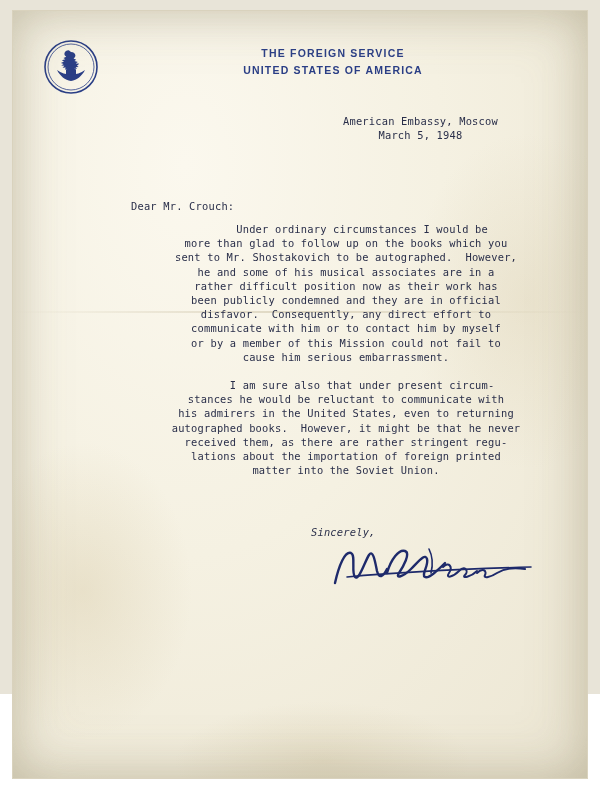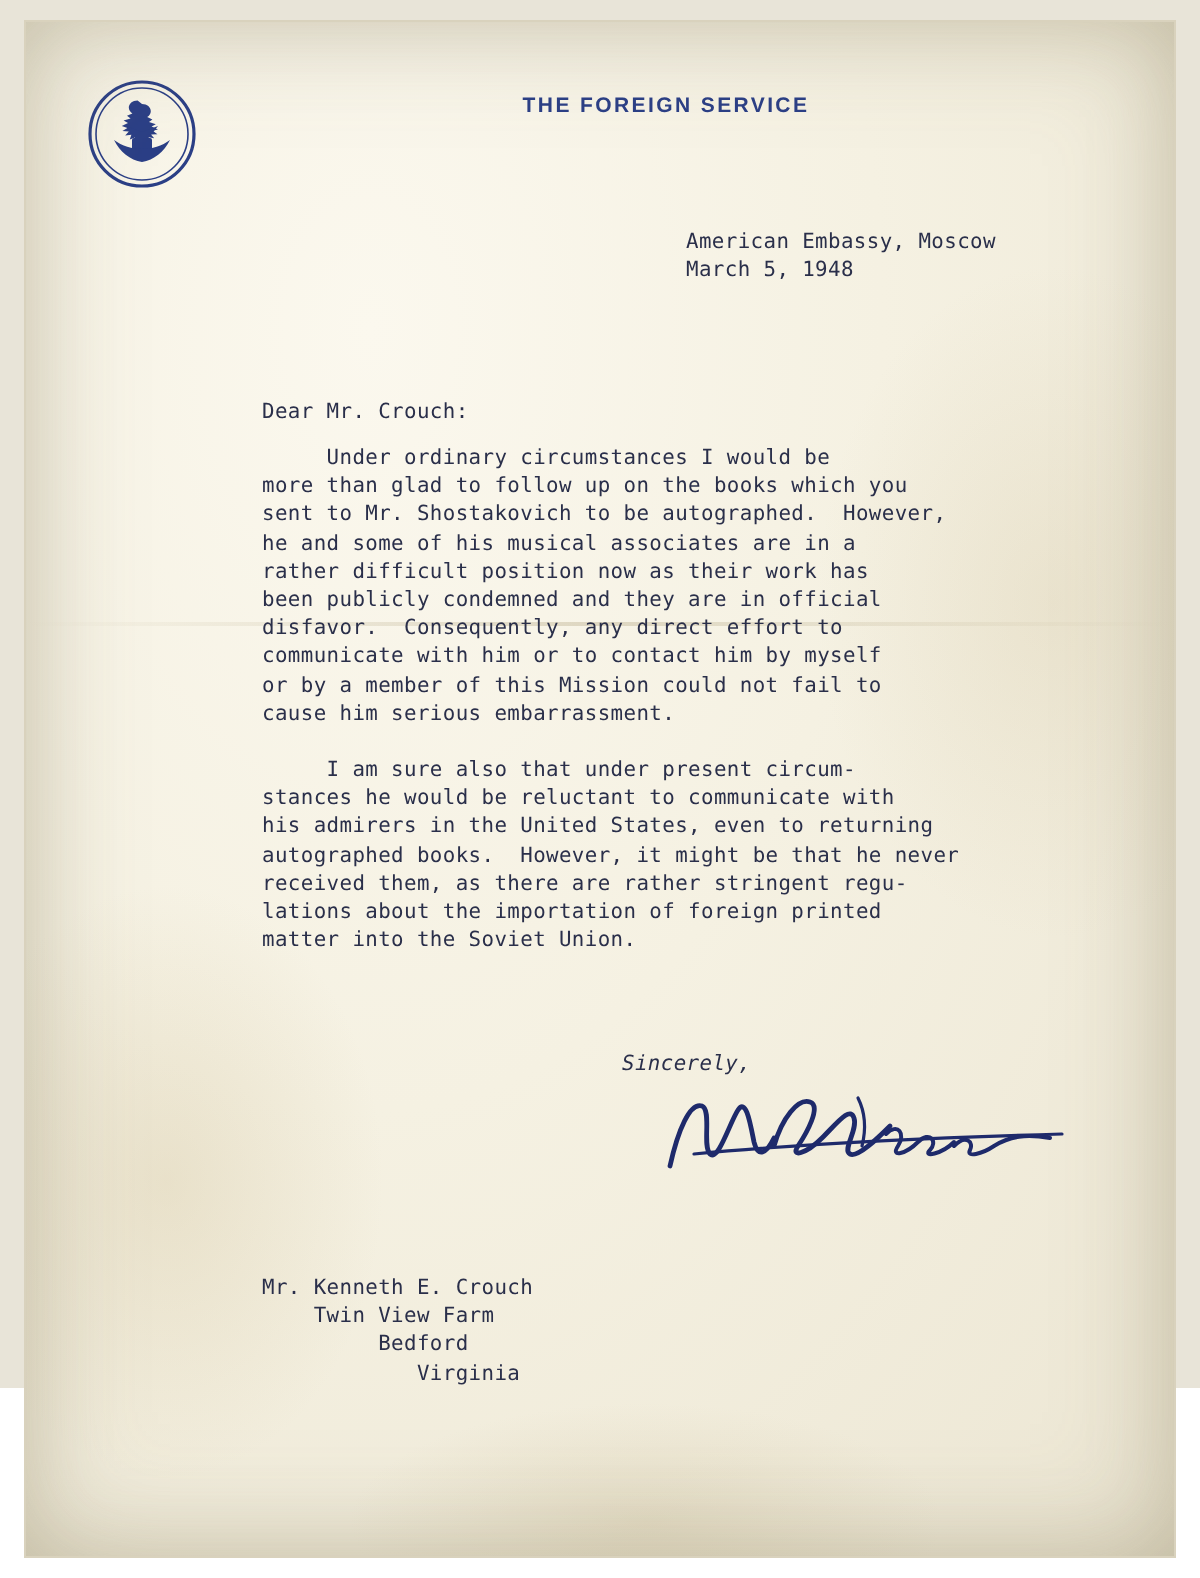--- a/index.html
+++ b/index.html
@@ -83,20 +83,21 @@
   .letterhead .l3 { font-size: 10.5px; margin-top: 5px; }
 
   
   .type {
     font-family: "DejaVu Sans Mono", monospace;
     color: #2a2f4a;
     font-size: 10.4px;
     line-height: 14.2px;
     white-space: pre;
     letter-spacing: 0.2px;
+    text-align: center;
   }
 
   .dateblock {
     position: absolute;
     left: 330px;
     top: 103px;
   }
 
   .salutation {
     position: absolute;
@@ -168,20 +169,21 @@
           <path d="M28 13c2.6 0 4.4 1.6 4.4 3.6 0 1.2-.7 2.3-1.8 2.9l2.6 1.2-1.7 1.3 3.4 1.1-2.1 1.2 3.2 1.4-2.6.7 2.3 1.7-3.2.1 1.6 1.9-3.4-.6.6 2.2-2.6-1.5-.7 2.4-1.4-2.2-1.9 1.9-.2-2.6-2.6 1.1.8-2.4-3.1.4 1.8-2-3.2-.3 2.5-1.5-2.8-1 3.1-1.5-2.2-1.2 3.5-1-1.8-1.4 2.7-1.2c-1.1-.6-1.8-1.7-1.8-2.9 0-2 1.8-3.6 4.4-3.6z"></path>
           <path d="M20 24l8 3 8-3-8 10z" fill="#2b3f86"></path>
           <rect x="23" y="30" width="10" height="9" rx="1"></rect>
           <path d="M14 31c3 6 8 10 14 11 6-1 11-5 14-11-4 3-9 4.5-14 4.5S18 34 14 31z"></path>
         </g>
       </svg>
     </div>
 
     <div class="letterhead">
       <div class="l1">THE FOREIGN SERVICE</div>
+      <div class="l3">UNITED STATES OF AMERICA</div>
     </div>
 
     <div class="type dateblock">American Embassy, Moscow
 March 5, 1948</div>
 
     <div class="type salutation">Dear Mr. Crouch:</div>
 
     <div class="body-text">
       <div class="type para">     Under ordinary circumstances I would be
 more than glad to follow up on the books which you
@@ -211,20 +213,16 @@
           <path d="M58 30 C62 16 70 6 76 8 C82 10 74 24 70 30 C66 36 74 34 82 26 C90 18 96 10 98 16 C100 22 92 32 96 34 C100 36 110 26 116 20" stroke-width="2.4"></path>
           <path d="M114 24 C120 18 124 24 120 30 C116 36 124 34 130 28 C136 22 140 28 136 32 C132 36 142 34 148 28" stroke-width="2"></path>
           <path d="M148 30 C154 24 158 28 156 32 C154 36 162 34 168 30 C176 25 184 24 196 26" stroke-width="2"></path>
           <path d="M18 34 C60 30 130 26 202 24" stroke-width="1.6"></path>
           <path d="M100 6 C104 14 104 22 102 30" stroke-width="1.6"></path>
         </g>
       </svg>
     </div>
 
 
-    <div class="type inside-address">Mr. Kenneth E. Crouch
-    Twin View Farm
-         Bedford
-            Virginia</div>
 
     <div class="vignette"></div>
   </div>
 </div>
 
 </body></html>

